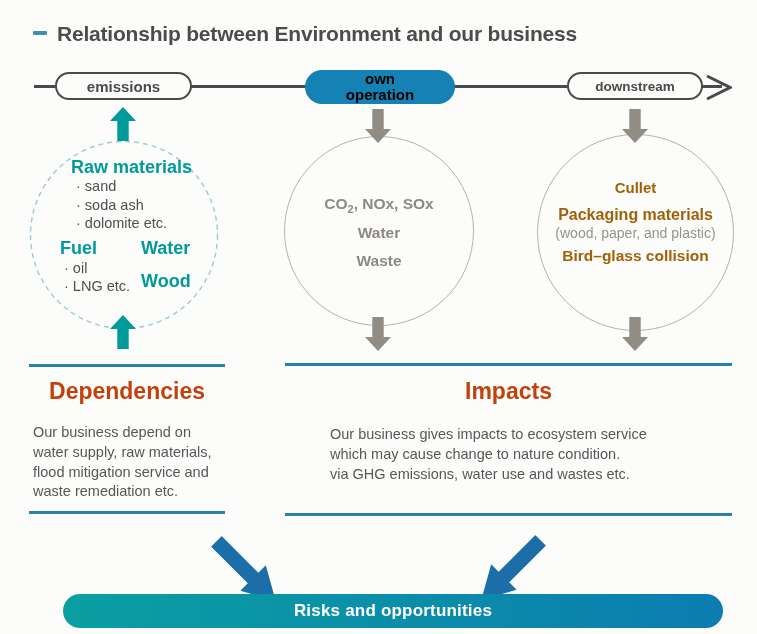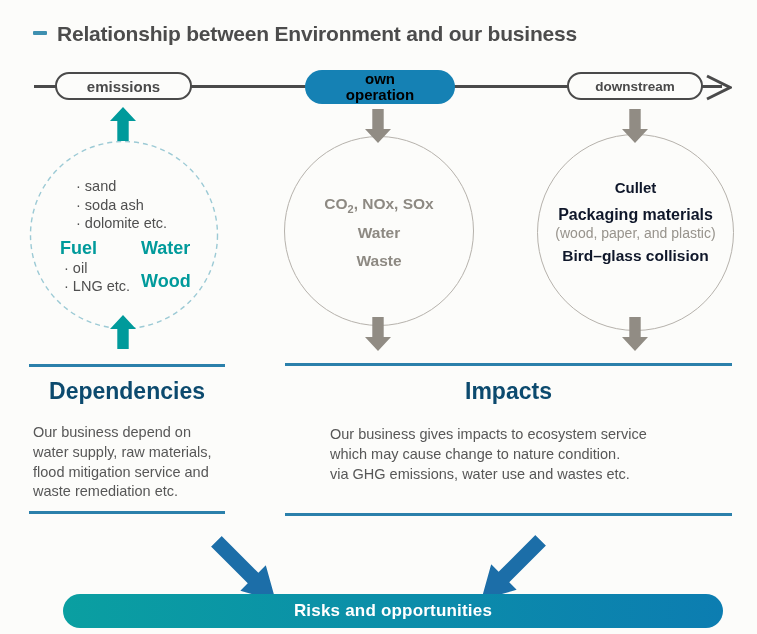--- a/index.html
+++ b/index.html
@@ -29,26 +29,26 @@
   .circle-right{left:537px;top:134px;width:197px;height:197px;}
 
   
   .teal-head{color:#009a9b;font-weight:bold;font-size:18px;white-space:nowrap;}
   .bullet-list{font-size:14.5px;color:#4f4f4f;line-height:18.5px;white-space:nowrap;}
   .bullet-list span{display:block;}
 
   
   .gray-line{width:190px;text-align:center;color:#8d8982;font-weight:bold;font-size:15.5px;white-space:nowrap;}
   .gray-line sub{font-size:11px;}
-  .right-line{width:197px;text-align:center;color:#0f172a;font-weight:bold;white-space:nowrap;}
+  .right-line{width:197px;text-align:center;color:#a16207;font-weight:bold;white-space:nowrap;}
   .right-note{font-weight:normal;color:#97938c;font-size:14px;}
 
   
   .rule{height:3px;background:#2b80ab;}
-  .section-heading{margin:0;font-size:23px;font-weight:bold;color:#0c4a6e;text-align:center;white-space:nowrap;}
+  .section-heading{margin:0;font-size:23px;font-weight:bold;color:#c2410c;text-align:center;white-space:nowrap;}
   .section-body{font-size:14.5px;color:#575757;}
   .section-body span{display:block;}
   .dep-body{line-height:19.8px;}
   .imp-body{line-height:20px;}
 
   
   .arrow{line-height:0;}
   .teal-fill{fill:#009a9b;}
   .gray-fill{fill:#918c84;}
   .blue-fill{fill:#1c6ea8;}
@@ -87,20 +87,21 @@
   <div class="abs pill pill-outline pill-downstream">
     <span>downstream</span>
   </div>
 
   <svg class="abs" style="left:29px;top:140px;" width="190" height="190">
     <circle cx="95" cy="95" r="93.5" fill="none" stroke="#9ccad5" stroke-width="1.4" stroke-dasharray="5 4"></circle>
   </svg>
   <div class="abs circle-gray circle-mid"></div>
   <div class="abs circle-gray circle-right"></div>
 
+  <div class="abs teal-head" style="left:71px;top:157px;">Raw materials</div>
   <div class="abs bullet-list" style="left:76px;top:177px;">
     <span>· sand</span>
     <span>· soda ash</span>
     <span>· dolomite etc.</span>
   </div>
   <div class="abs teal-head" style="left:60px;top:238px;">Fuel</div>
   <div class="abs bullet-list" style="left:64px;top:259px;line-height:18px;">
     <span>· oil</span>
     <span>· LNG etc.</span>
   </div>

